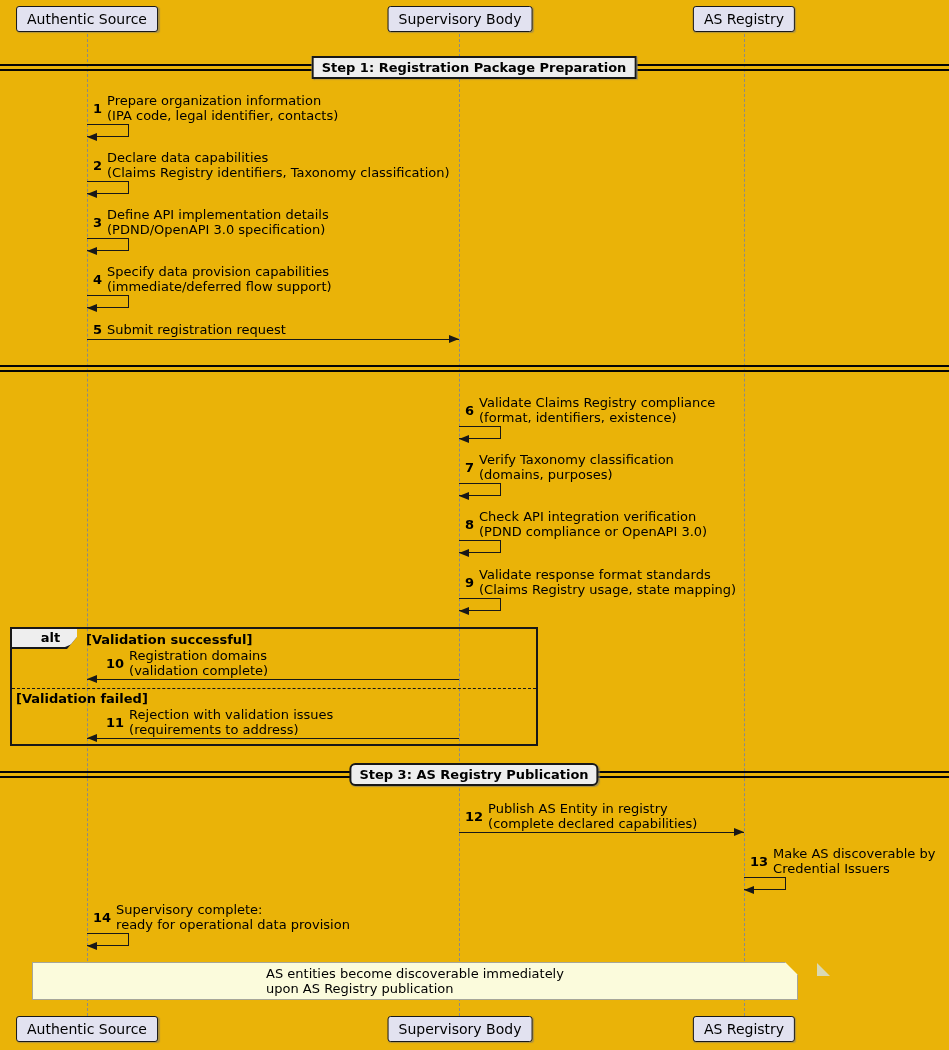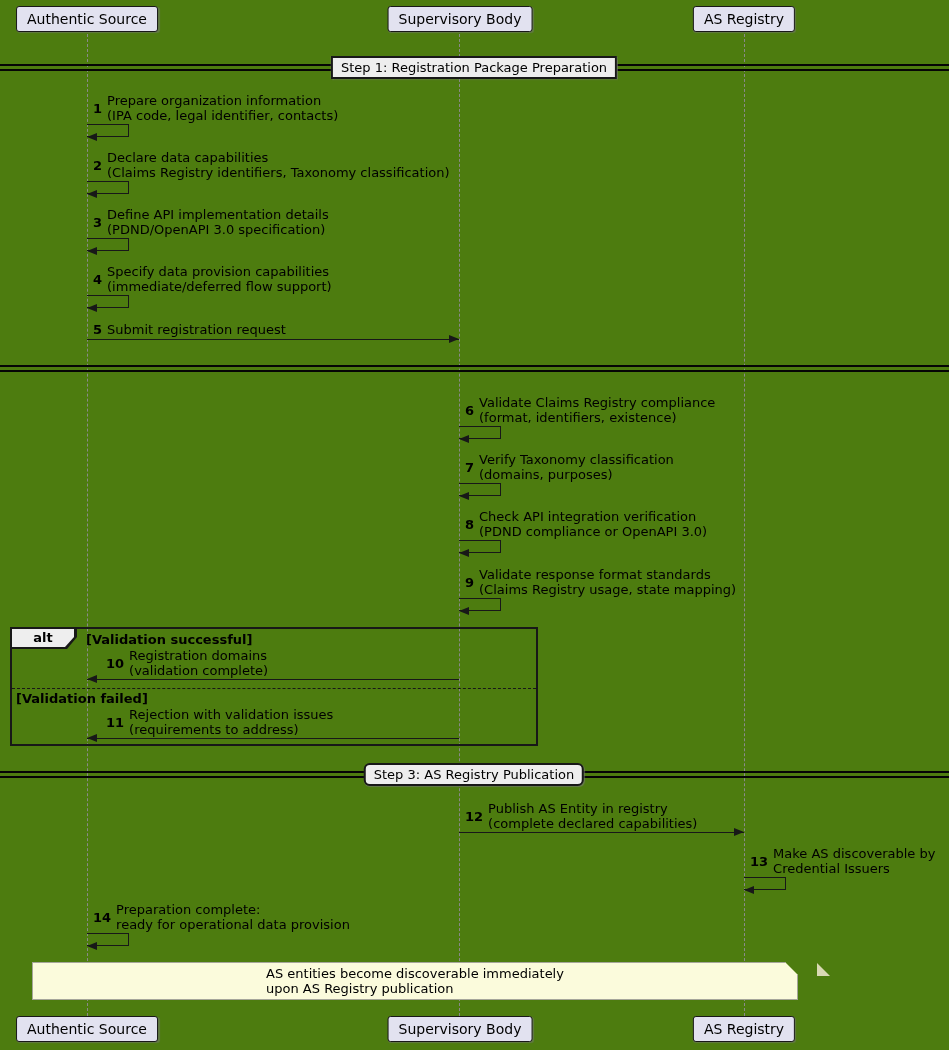--- a/index.html
+++ b/index.html
@@ -1,33 +1,33 @@
 <!DOCTYPE html>
 <html><head>
 <meta charset="utf-8">
 <style>
   * { margin:0; padding:0; box-sizing:border-box; }
   body { background:#ffffff; font-family:"DejaVu Sans", sans-serif; }
-  #diagram { position:relative; width:949px; height:1050px; background:#4d7c0f; overflow:hidden; }
+  #diagram { position:relative; width:949px; height:1050px; background:#eab308; overflow:hidden; }
 
   .lifeline { position:absolute; top:34px; height:982px; width:0; border-left:1px dashed #8a8a8a; z-index:0; }
 
   .participant {
     position:absolute; transform:translateX(-50%);
     background:#E2E2F0; border:1px solid #181818; border-radius:3px;
     padding:4px 10px; font-size:14px; color:#000; white-space:nowrap;
     box-shadow:1px 1px 1px rgba(120,120,120,0.5); z-index:3;
   }
 
   .divider-lines { position:absolute; left:0; width:949px; height:7px;
     border-top:2px solid #050505; border-bottom:2px solid #050505; z-index:1; }
   .divider-label {
     position:absolute; left:474px; transform:translateX(-50%);
     background:#EEEEEE; border:2px solid #181818; padding:2px 8px;
-    font-size:13px; font-weight:normal; white-space:nowrap; z-index:2;
+    font-size:13px; font-weight:bold; white-space:nowrap; z-index:2;
     box-shadow:1px 1px 1px rgba(120,120,120,0.6);
   }
 
   .msg-text { position:absolute; display:flex; align-items:center; gap:5px;
     font-size:13px; line-height:15px; color:#000; white-space:nowrap; z-index:2; }
   .msg-num { font-weight:bold; }
 
   .loop { position:absolute; width:42px; height:13px;
     border:1px solid #181818; border-left:none; z-index:2; }
   .hline { position:absolute; height:0; border-top:1px solid #181818; z-index:2; }
@@ -35,21 +35,21 @@
     border-top:4px solid transparent; border-bottom:4px solid transparent;
     border-right:10px solid #181818; z-index:2; }
   .arrow-right { position:absolute; width:0; height:0;
     border-top:4px solid transparent; border-bottom:4px solid transparent;
     border-left:10px solid #181818; z-index:2; }
 
   .alt-frame { position:absolute; left:10px; top:627px; width:528px; height:119px;
     border:2px solid #181818; z-index:1; }
   .alt-tab { position:absolute; left:-2px; top:-2px; width:67px; height:22px;
     background:#181818; clip-path:polygon(0 0,100% 0,100% 10px,57px 100%,0 100%); }
-  .alt-tab-inner { position:absolute; left:2px; top:2px; width:62px; height:18px;
+  .alt-tab-inner { position:absolute; left:2px; top:2px; width:77px; height:18px;
     background:#EEEEEE; clip-path:polygon(0 0,100% 0,100% 8px,53px 100%,0 100%);
     font-size:13px; font-weight:bold; text-align:center; line-height:17px; }
   .alt-guard { position:absolute; font-size:13px; font-weight:bold; white-space:nowrap; }
   .alt-sep { position:absolute; left:0; width:100%; border-top:1px dashed #181818; }
 
   .note { position:absolute; left:32px; top:962px; width:766px; height:38px;
     background:#FBFBDC; border:1px solid #A6A69B;
     clip-path:polygon(0 0, calc(100% - 13px) 0, 100% 13px, 100% 100%, 0 100%);
     display:flex; justify-content:center; align-items:center; z-index:2;
     font-size:13px; line-height:15px; }
@@ -173,21 +173,21 @@
 
   <div class="msg-text" style="left:750px;top:846px;">
     <span class="msg-num">13</span>
     <span><span>Make AS discoverable by</span><br><span>Credential Issuers</span></span>
   </div>
   <div class="loop" style="left:744px;top:877px;"></div>
   <div class="arrow-left" style="left:744px;top:886px;"></div>
 
   <div class="msg-text" style="left:93px;top:902px;">
     <span class="msg-num">14</span>
-    <span><span>Preparation complete:</span><br><span>ready for operational data provision</span></span>
+    <span><span>Supervisory complete:</span><br><span>ready for operational data provision</span></span>
   </div>
   <div class="loop" style="left:87px;top:933px;"></div>
   <div class="arrow-left" style="left:87px;top:942px;"></div>
 
   <div class="note">
     <div class="note-inner">
       <span>AS entities become discoverable immediately</span><br>
       <span>upon AS Registry publication</span>
     </div>
   </div>

